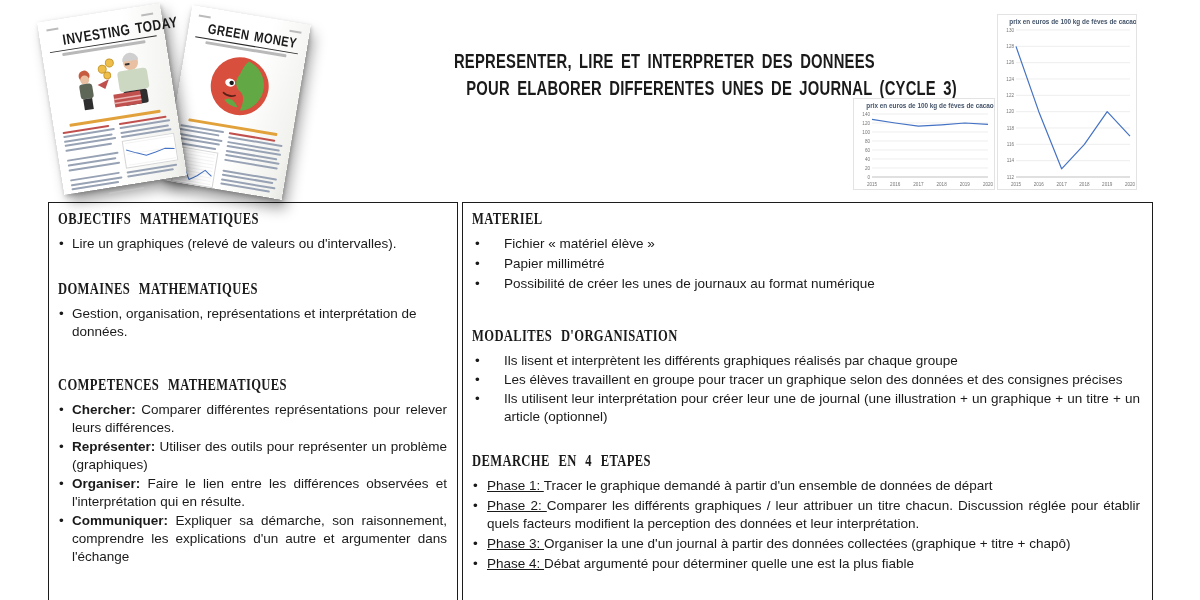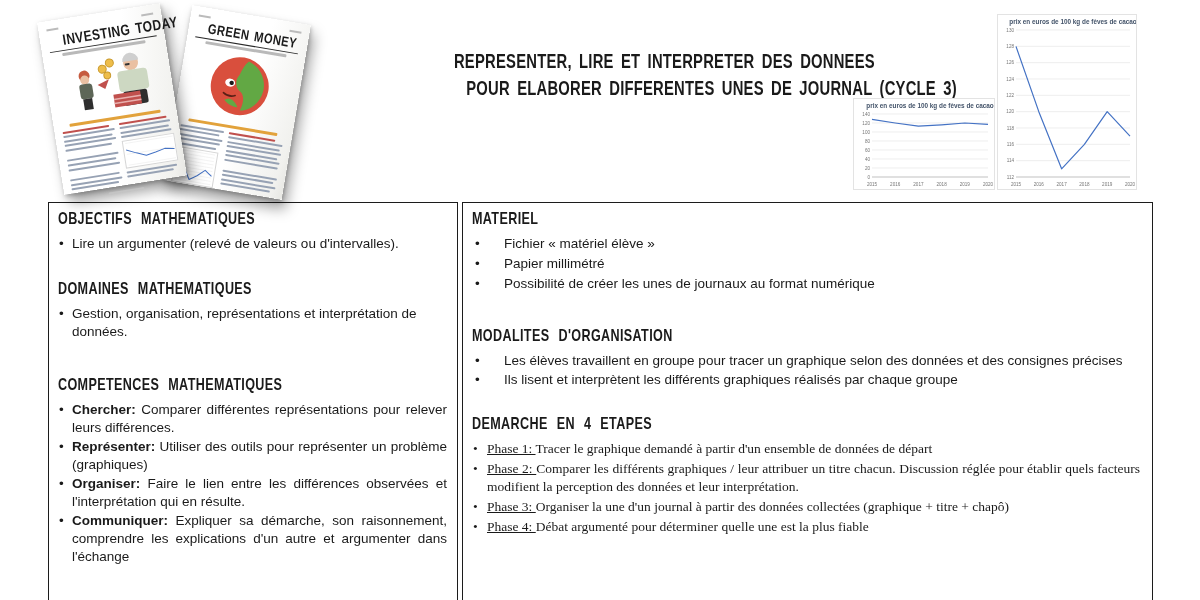--- a/index.html
+++ b/index.html
@@ -14,29 +14,29 @@
   
   .title-block{position:absolute;left:380px;top:48px;width:470px;text-align:center;}
   .doc-title{font-size:34px;line-height:40px;}
   .doc-sub{font-size:20px;line-height:27px;}
   .doc-sub .hand{word-spacing:4px;letter-spacing:.3px;}
 
   
   .box{position:absolute;top:202px;border:1.5px solid #1c1c1c;background:#fff;box-sizing:border-box;}
   .box-left{left:48px;width:410px;height:430px;padding:6px 10px 0 9px;}
   .box-right{left:462px;width:691px;height:430px;padding:6px 12px 0 9px;}
-  .sec-header{font-size:17px;line-height:19px;margin-bottom:7px;}
+  .sec-header{font-size:17px;line-height:19px;margin-bottom:7px;font-family:Liberation Serif, serif;}
   .blist{list-style:none;margin:0;padding:0;font-size:13.5px;line-height:18px;}
   .blist li{position:relative;margin:0 0 1px;}
   .blist.justify li{text-align:justify;}
   .blist.narrow li{padding-left:14px;}
   .blist.narrow li::before{content:"•";position:absolute;left:1px;}
   .blist.wide li{padding-left:32px;}
   .blist.wide li::before{content:"•";position:absolute;left:3px;}
-  .blist.mid li{padding-left:15px;font-family:Liberation Serif, serif;}
+  .blist.mid li{padding-left:15px;}
   .blist.mid li::before{content:"•";position:absolute;left:1px;}
   .lead.bold{font-weight:700;}
   .lead.underline{text-decoration:underline;}
   .sp1{margin-top:26px;} .sp2{margin-top:34px;} .sp3{margin-top:33px;} .sp4{margin-top:25px;}
   .gap-items li{margin-bottom:2px;}
 
   
   .chart{position:absolute;background:#fff;border:1px solid #e3e3e3;box-sizing:border-box;}
   .chartA{left:853px;top:98px;width:142px;height:92px;}
   .chartB{left:997px;top:14px;width:140px;height:176px;}
@@ -278,21 +278,21 @@
         <text x="86.4" y="170.5" text-anchor="middle" font-size="4.6" fill="#767676">2018</text>
         <text x="109.2" y="170.5" text-anchor="middle" font-size="4.6" fill="#767676">2019</text>
         <text x="132" y="170.5" text-anchor="middle" font-size="4.6" fill="#767676">2020</text>
         <polyline points="18,31.33333333333334 40.8,96.66666666666667 63.6,153.83333333333334 86.4,129.33333333333331 109.2,96.66666666666667 132,121.16666666666667" fill="none" stroke="#4472c4" stroke-width="1.2" stroke-linejoin="round"></polyline>
       </svg></div>
 
   <div class="box box-left">
     <div class="section">
       <div class="sec-header"><span class="hand">OBJECTIFS MATHEMATIQUES</span></div>
       <ul class="blist narrow">
-          <li>Lire un argumenter (relevé de valeurs ou d'intervalles).</li>
+          <li>Lire un graphiques (relevé de valeurs ou d'intervalles).</li>
         </ul>
     </div>
     <div class="section sp1">
       <div class="sec-header"><span class="hand">DOMAINES MATHEMATIQUES</span></div>
       <ul class="blist narrow">
           <li>Gestion, organisation, représentations et interprétation de données.</li>
         </ul>
     </div>
     <div class="section sp2">
       <div class="sec-header"><span class="hand">COMPETENCES MATHEMATIQUES</span></div>
@@ -310,22 +310,23 @@
       <div class="sec-header"><span class="hand">MATERIEL</span></div>
       <ul class="blist wide gap-items">
           <li>Fichier « matériel élève »</li>
           <li>Papier millimétré</li>
           <li>Possibilité de créer les unes de journaux au format numérique</li>
         </ul>
     </div>
     <div class="section sp3">
       <div class="sec-header"><span class="hand">MODALITES D'ORGANISATION</span></div>
       <ul class="blist wide justify">
+          <li>Ils lisent et interprètent les différents graphiques réalisés par chaque groupe</li>
           <li>Les élèves travaillent en groupe pour tracer un graphique selon des données et des consignes précises</li>
-          <li>Ils lisent et interprètent les différents graphiques réalisés par chaque groupe</li>
+          <li>Ils utilisent leur interprétation pour créer leur une de journal (une illustration + un graphique + un titre + un article (optionnel)</li>
         </ul>
     </div>
     <div class="section sp4">
       <div class="sec-header"><span class="hand">DEMARCHE EN 4 ETAPES</span></div>
       <ul class="blist mid justify gap-items">
           <li><span class="lead underline">Phase 1: </span>Tracer le graphique demandé à partir d'un ensemble de données de départ</li>
           <li><span class="lead underline">Phase 2: </span>Comparer les différents graphiques / leur attribuer un titre chacun. Discussion réglée pour établir quels facteurs modifient la perception des données et leur interprétation.</li>
           <li><span class="lead underline">Phase 3: </span>Organiser la une d'un journal à partir des données collectées (graphique + titre + chapô)</li>
           <li><span class="lead underline">Phase 4: </span>Débat argumenté pour déterminer quelle une est la plus fiable</li>
         </ul>

